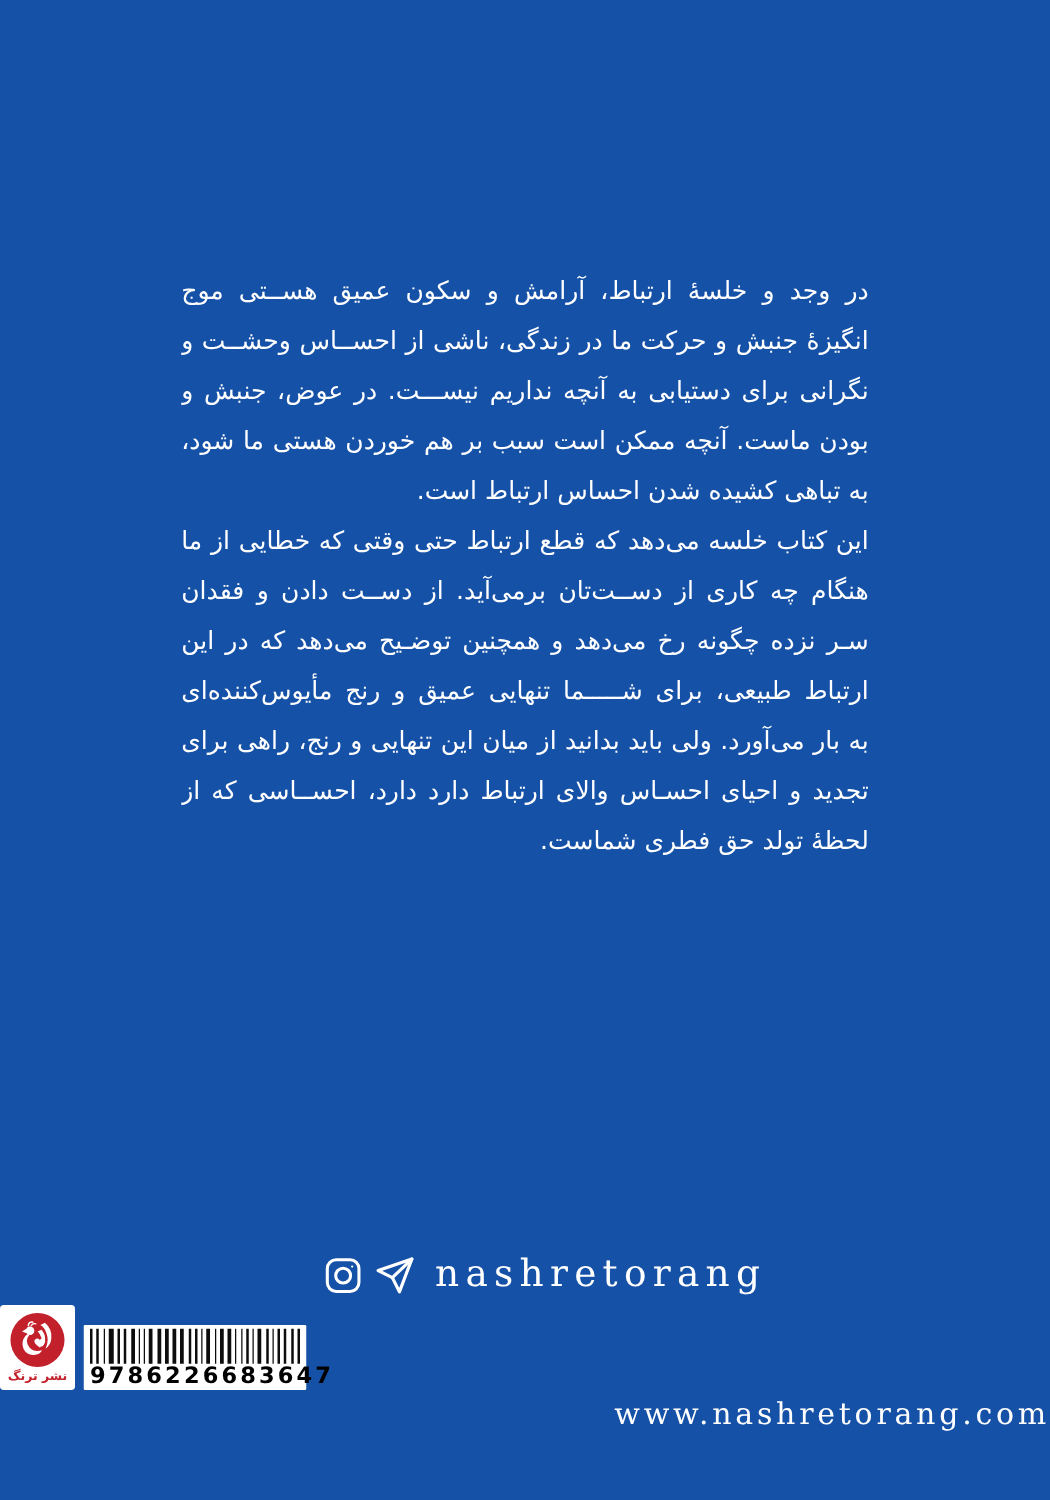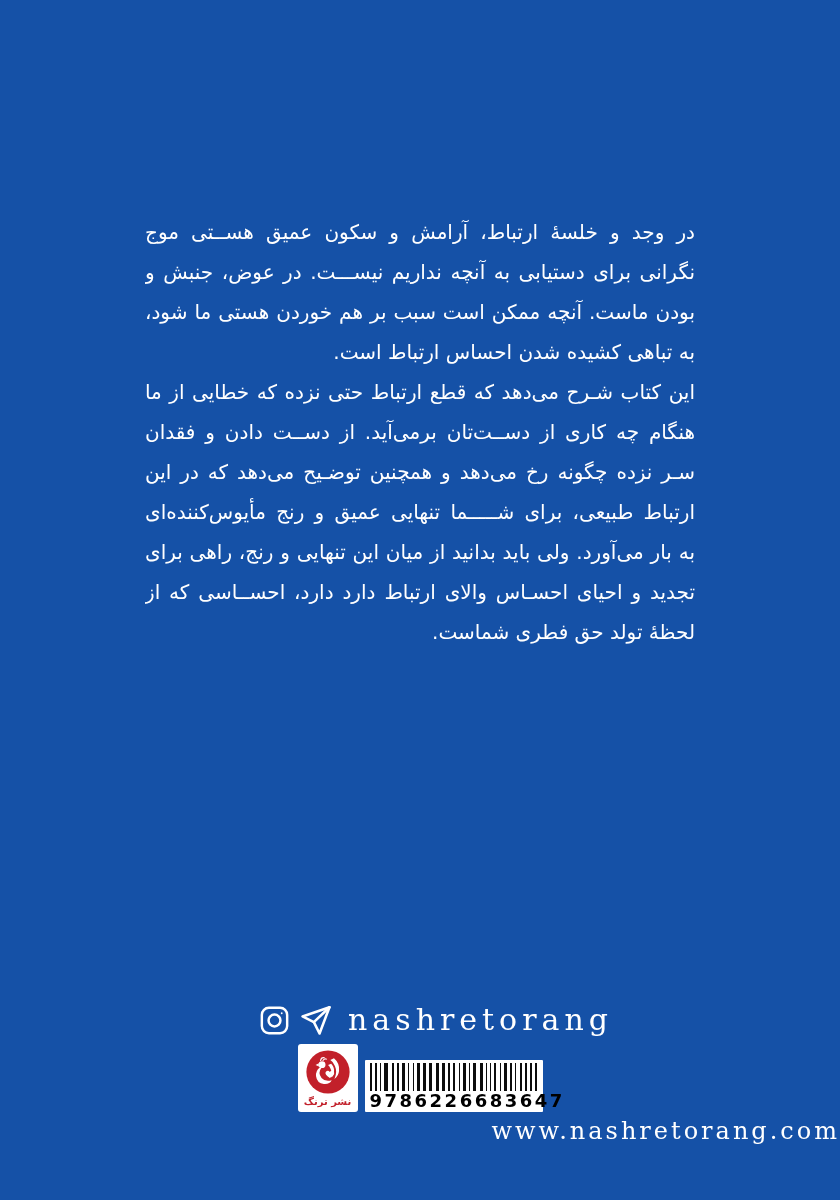--- a/index.html
+++ b/index.html
@@ -48,21 +48,20 @@
     letter-spacing:5px;
     color:#ffffff;
     margin-left:6px;
     line-height:1;
   }
   .pub-row{
     position:absolute;
     left:0;right:0;top:1044px;
     height:68px;
     display:flex;
-    justify-content:center;
     align-items:stretch;
     gap:7px;
   }
   .logo-box{
     width:60px;
     background:#ffffff;
     border-radius:3px;
     display:flex;
     flex-direction:column;
     align-items:center;
@@ -120,24 +119,25 @@
     letter-spacing:3px;
   }
 </style>
 </head>
 <body>
 
 <div class="cover">
 
   <div class="synopsis">
     <div class="line">در وجد و خلسهٔ ارتباط، آرامش و سکون عمیق هســتی موج می‌زند.</div>
+    <div class="line">انگیزهٔ جنبش و حرکت ما در زندگی، ناشی از احســاس وحشــت و</div>
     <div class="line">نگرانی برای دستیابی به آنچه نداریم نیســـت. در عوض، جنبش و</div>
     <div class="line">بودن ماست. آنچه ممکن است سبب بر هم خوردن هستی ما شود،</div>
     <div class="line para-end">به تباهی کشیده شدن احساس ارتباط است.</div>
-    <div class="line">این کتاب شـرح می‌دهد که قطع ارتباط حتی نزده که خطایی از ما</div>
+    <div class="line">این کتاب خلسه می‌دهد که قطع ارتباط حتی وقتی که خطایی از ما</div>
     <div class="line">هنگام چه کاری از دســت‌تان برمی‌آید. از دســت دادن و فقدان</div>
     <div class="line">سـر نزده چگونه رخ می‌دهد و همچنین توضـیح می‌دهد که در این</div>
     <div class="line">ارتباط طبیعی، برای شـــــما تنهایی عمیق و رنج مأیوس‌کننده‌ای</div>
     <div class="line">به بار می‌آورد. ولی باید بدانید از میان این تنهایی و رنج، راهی برای</div>
     <div class="line">تجدید و احیای احسـاس والای ارتباط دارد دارد، احســاسی که از</div>
     <div class="line para-end">لحظهٔ تولد حق فطری شماست.</div>
   </div>
 
   <div class="social-row">
     <span>

